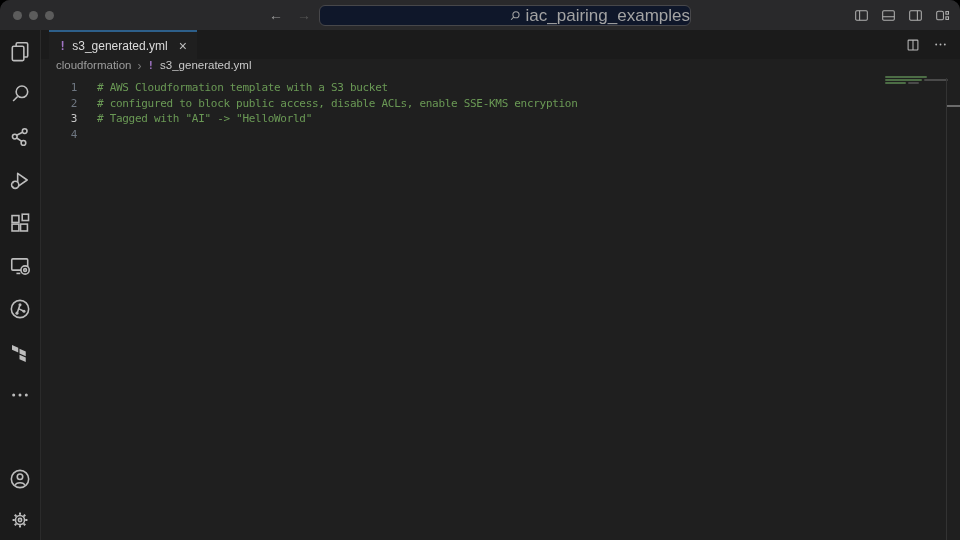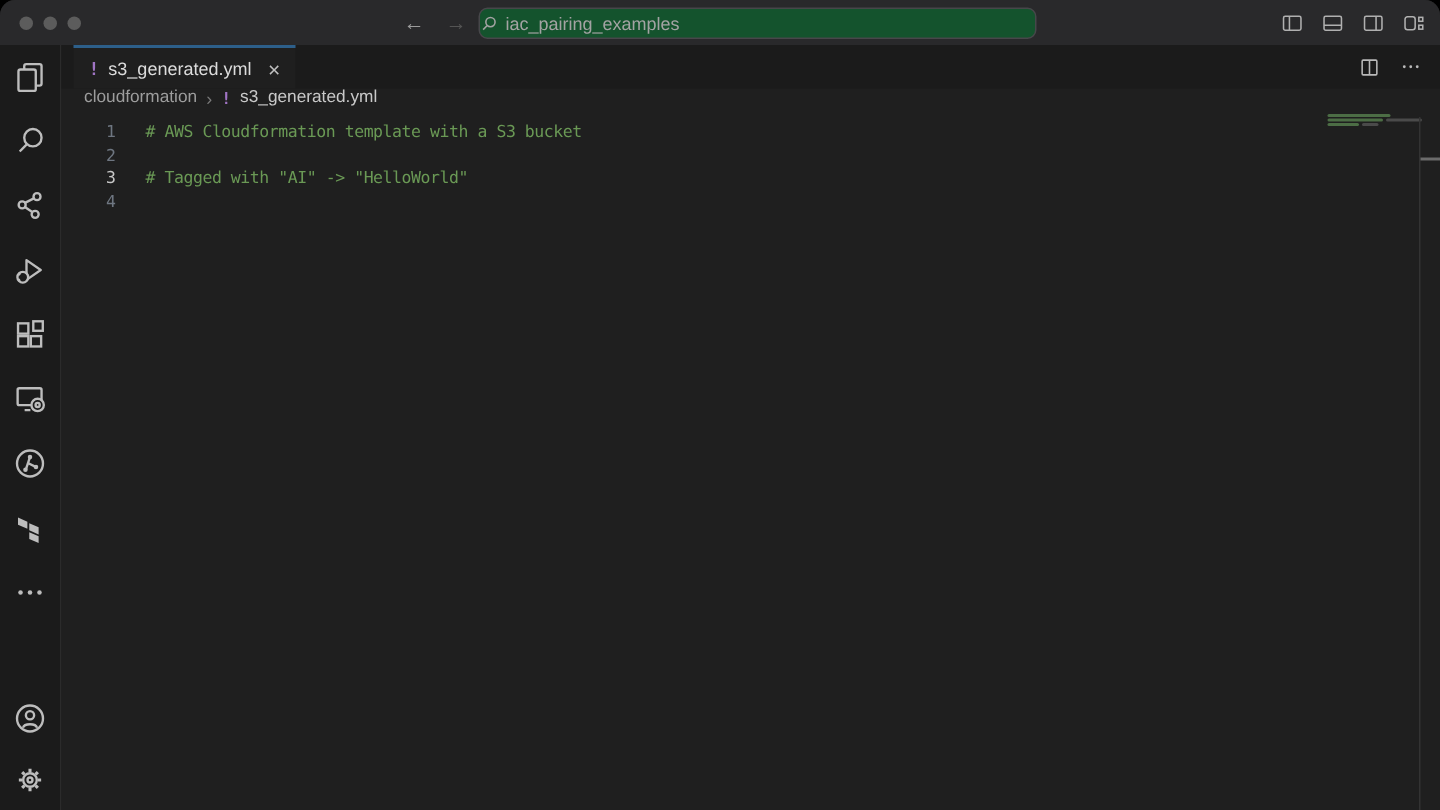--- a/index.html
+++ b/index.html
@@ -6,22 +6,22 @@
   .window{position:relative;width:960px;height:540px;background:#1f1f1f;border-radius:10px 10px 0 0;overflow:hidden;
           font-family:"Liberation Sans",sans-serif;-webkit-font-smoothing:antialiased;}
 
   
   .titlebar{position:relative;height:30px;background:#29292b;display:flex;align-items:center;}
   .traffic{display:flex;gap:7px;padding-left:13px;}
   .dot{width:9px;height:9px;border-radius:50%;background:#5c5c5c;}
   .nav-arrows{position:absolute;left:269px;top:0;height:30px;display:flex;align-items:center;gap:14px;font-size:14px;}
   .nav-back{color:#9b9b9b;}
   .nav-fwd{color:#545454;}
-  .command-center{position:absolute;left:319px;top:5px;width:370px;height:19px;background:#14532d;border:1px solid #47474a;
-                  border-radius:6px;display:flex;align-items:center;justify-content:flex-start;gap:5px;color:#a3a3a3;font-size:12px;}
+  .command-center{position:absolute;left:319px;top:5px;width:370px;height:19px;background:#0f172a;border:1px solid #47474a;
+                  border-radius:6px;display:flex;align-items:center;justify-content:flex-end;gap:5px;color:#a3a3a3;font-size:17px;}
   .layout-controls{position:absolute;right:10px;top:0;height:30px;display:flex;align-items:center;gap:12px;}
   .tb-icon{display:flex;align-items:center;justify-content:center;}
 
   
   .main{display:flex;height:510px;}
   .activitybar{width:40px;background:#1b1b1b;border-right:1px solid #2b2b2b;display:flex;flex-direction:column;
                justify-content:space-between;align-items:center;padding:9px 0 8px;}
   .ab-group{display:flex;flex-direction:column;align-items:center;gap:19px;}
   .icon-btn{width:24px;height:24px;display:flex;align-items:center;justify-content:center;}
   .ab-svg{stroke:#bdbdbd;fill:none;stroke-width:1.15;}
@@ -240,20 +240,21 @@
         <span class="bc-file">s3_generated.yml</span>
       </div>
 
       <div class="code">
         <div class="line">
           <span class="lnum">1</span>
           <span class="ltext"># AWS Cloudformation template with a S3 bucket</span>
         </div>
         <div class="line">
           <span class="lnum">2</span>
+          <span class="ltext"># configured to block public access, disable ACLs, enable SSE-KMS encryption</span>
         </div>
         <div class="line active">
           <span class="lnum">3</span>
           <span class="ltext"># Tagged with "AI" -&gt; "HelloWorld"</span>
         </div>
         <div class="line">
           <span class="lnum">4</span>
           <span class="ltext"></span>
         </div>
       </div>

